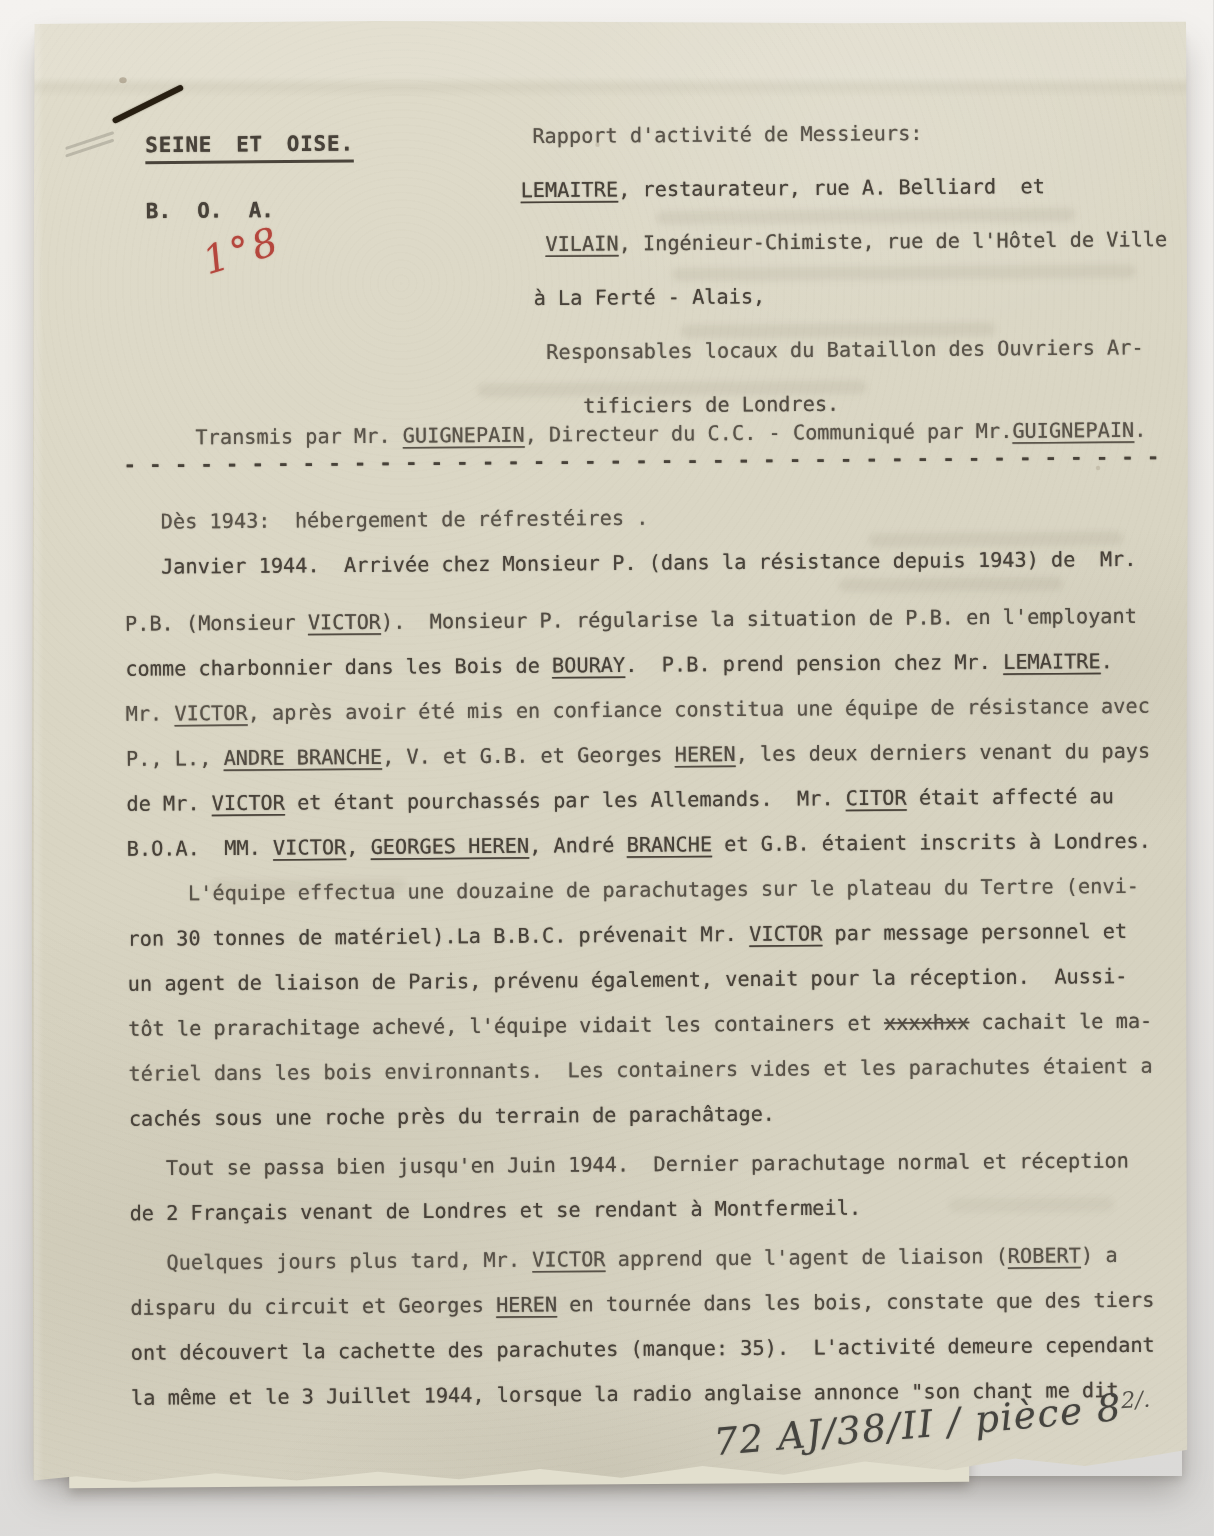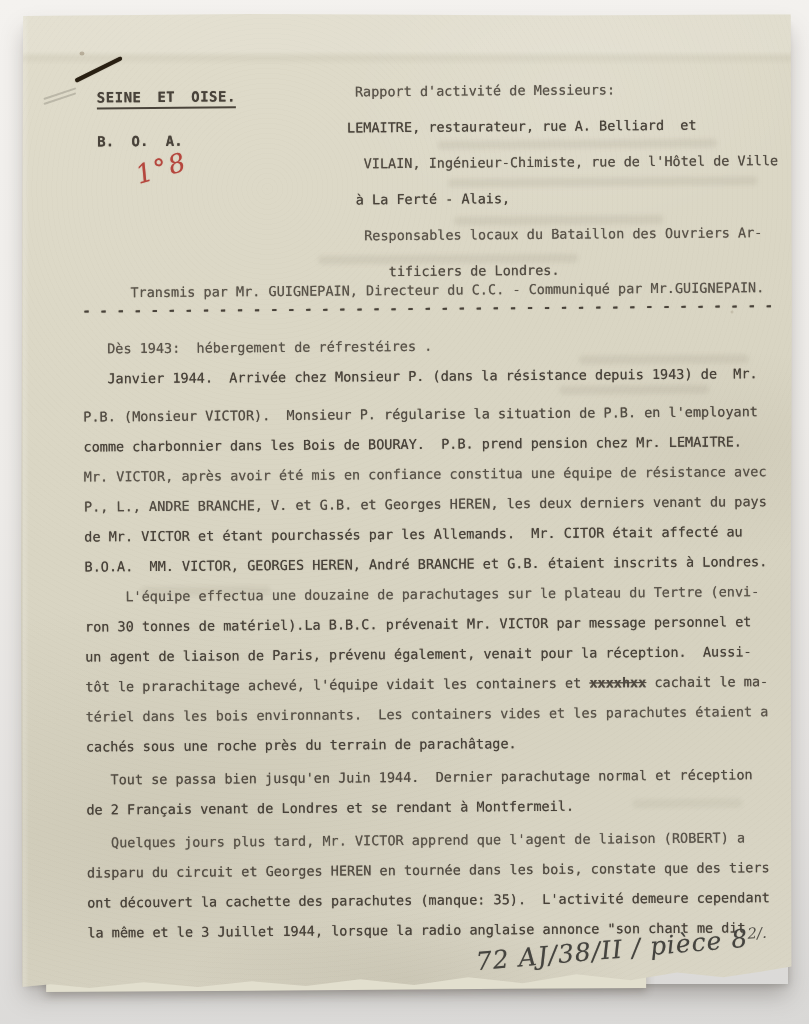--- a/index.html
+++ b/index.html
@@ -30,22 +30,22 @@
     content:"";position:absolute;inset:0;pointer-events:none;
     background:
       linear-gradient(90deg, rgba(90,82,64,0.07) 0 2px, rgba(255,255,255,0.14) 3px 5px, transparent 9px),
       linear-gradient(180deg, rgba(255,255,255,0.12) 0 38px, rgba(90,82,64,0.05) 44px 46px, transparent 52px);
   }
   .content{position:absolute;inset:0;transform:rotate(-0.45deg);color:#48423a;}
   .typed{white-space:pre;font-size:13.5px;text-shadow:0 0 0.8px rgba(66,58,46,0.75);}
   .tline{line-height:30px;height:30px;}
   .tline:nth-child(3n){opacity:.93}
   .tline:nth-child(4n+1){opacity:.88}
-  .u{text-decoration-thickness:1.4px;text-underline-offset:3px;}
-  .s{text-decoration:line-through;font-weight:700;}
+  .u{text-decoration:underline;text-decoration-thickness:1.4px;text-underline-offset:3px;}
+  .s{text-decoration:line-through;font-weight:400;}
   .region{position:absolute;left:80px;top:74px;font-size:14px;font-weight:700;word-spacing:7px;
     letter-spacing:0.5px;border-bottom:2px solid #4a443b;padding-bottom:2px;}
   .org{position:absolute;left:80px;top:118px;font-size:14px;font-weight:700;word-spacing:9px;}
   .rednum{position:absolute;left:118px;top:138px;font-family:"DejaVu Serif","Liberation Serif",serif;
     font-style:italic;font-size:26px;color:#b5463d;transform:rotate(-16deg);letter-spacing:2px;
     text-shadow:0 0 1px rgba(181,70,61,0.5);}
   .hdr-right{position:absolute;left:330px;top:60px;width:440px;}
   .hdr-right .tline{line-height:36px;height:36px;}
   .transmission{position:absolute;left:112px;top:262px;width:660px;}
   .dashes{position:absolute;left:64px;top:287px;width:697px;overflow:hidden;letter-spacing:0.4px;

